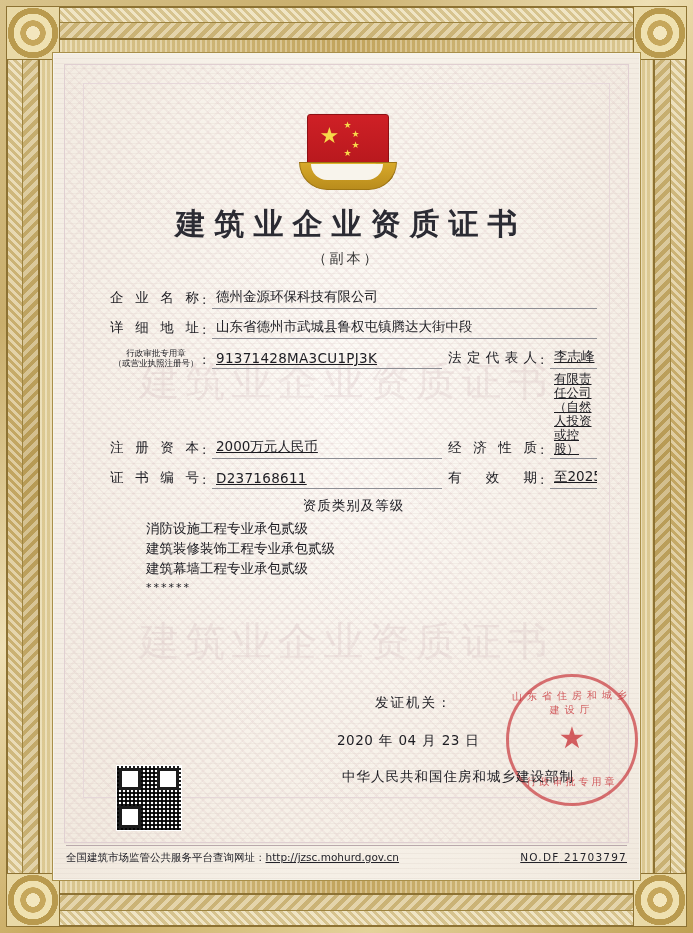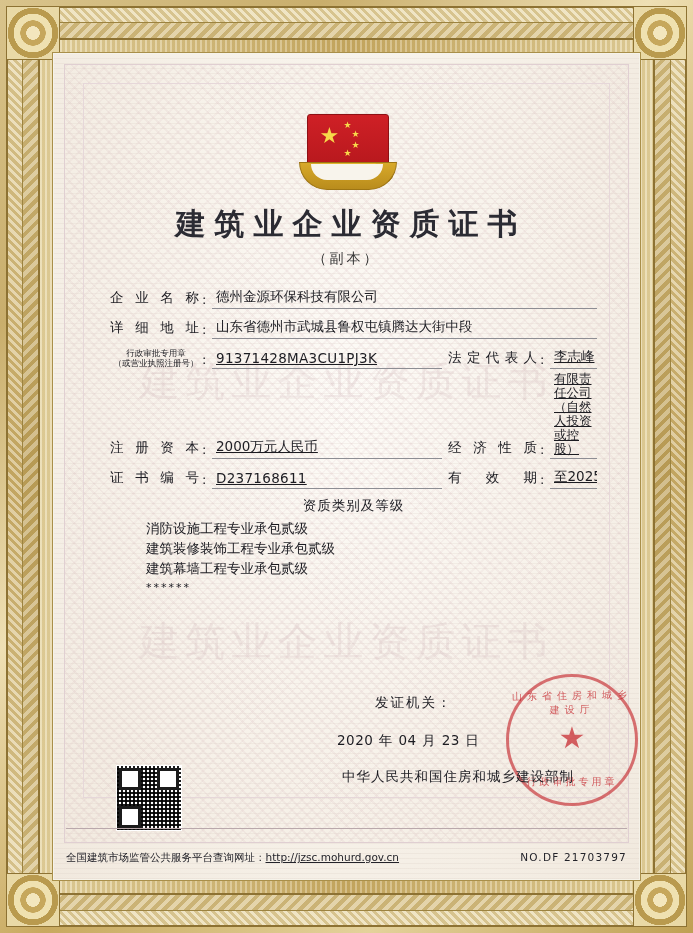--- a/index.html
+++ b/index.html
@@ -338,30 +338,30 @@
     background: #fff;
     box-shadow: inset 0 0 0 3px #fff;
   }
 
   
   .footer {
     position: absolute;
     left: 12px; right: 12px;
     bottom: 14px;
     border-top: 1px solid #b9a8ab;
-    padding-top: 22px;
+    padding-top: 5px;
     display: flex;
     justify-content: space-between;
     align-items: baseline;
     font-family: "DejaVu Sans", sans-serif;
     font-size: 10.5px;
     color: #23232a;
   }
   .footer .url { text-decoration: underline; }
-  .footer .no { letter-spacing: 1.2px; }
+  .footer .no { letter-spacing: 1.2px; text-decoration: underline; }
 </style>
 </head>
 <body>
 
 <div class="page">
 
   <div class="frame-outer">
     <div class="frame-band-1"></div>
     <div class="frame-band-2"></div>
     <div class="frame-band-3"></div>

